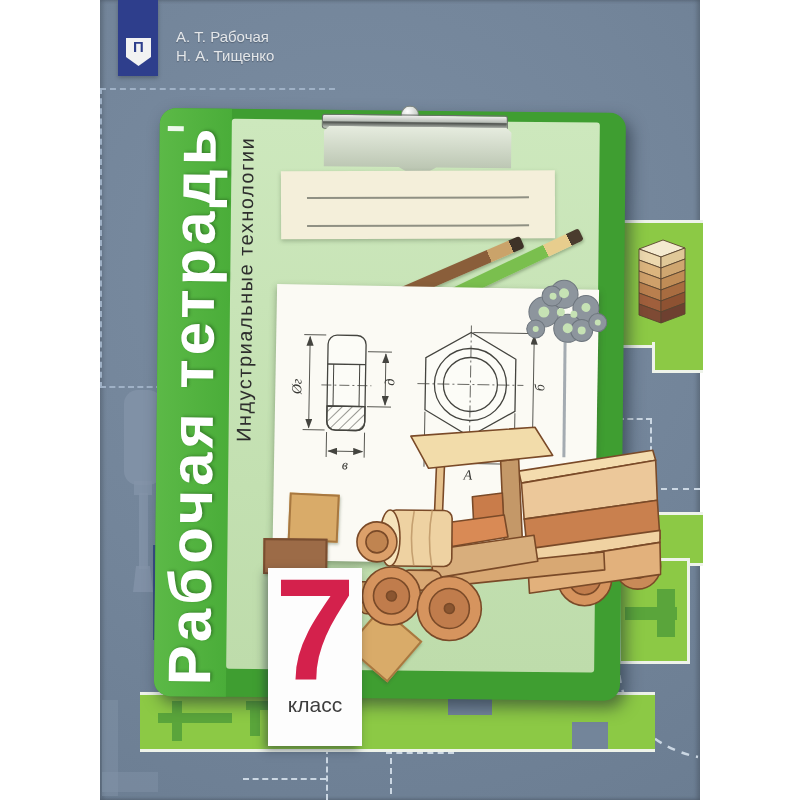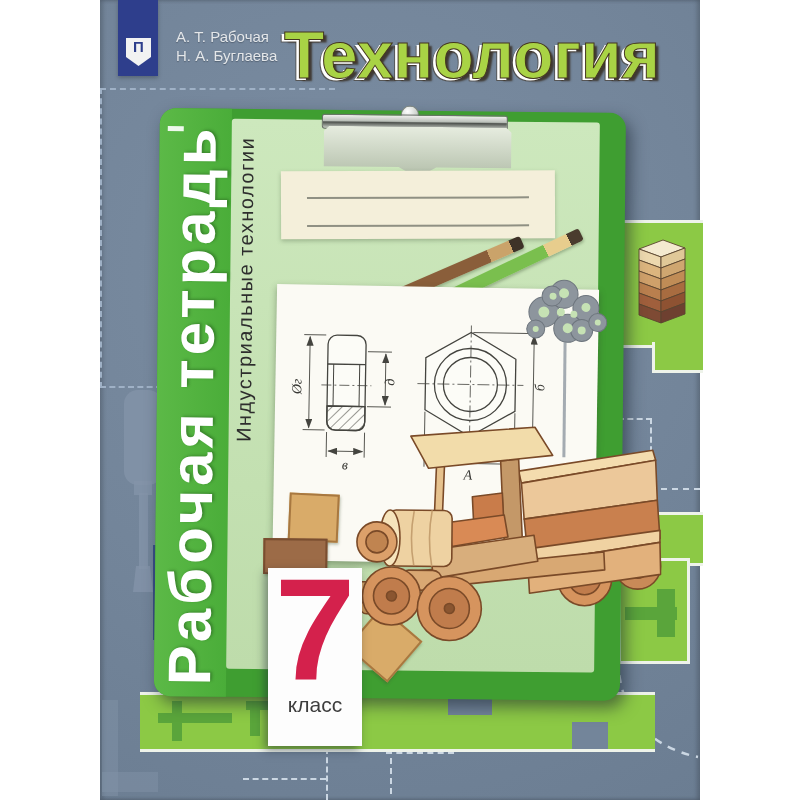--- a/index.html
+++ b/index.html
@@ -158,23 +158,22 @@
     <div class="abs notch" style="left:348px;top:690px;width:44px;height:25px;"></div>
     <div class="abs notch" style="left:472px;top:722px;width:36px;height:27px;"></div>
 
     <div class="abs banner">
       <div class="abs emblem">
         <span>П</span>
       </div>
     </div>
     <div class="abs authors">
       <div>А. Т. Рабочая</div>
-      <div>Н. А. Буглаева</div>
-    </div>
-    <div class="abs title">Технология</div>
+      <div>Н. А. Тищенко</div>
+    </div>
 
     <div class="abs clipboard">
       <div class="abs strip"></div>
       <div class="abs board"></div>
       <div class="abs" style="left:8px;top:18px;width:16px;height:5px;background:#fff;opacity:.9;"></div>
 
       <div class="abs vwrap" style="left:0;top:4px;width:72px;height:584px;">
         <div class="vtext series-text">Рабочая тетрадь</div>
       </div>
       <div class="abs vwrap" style="left:73px;top:30px;width:30px;height:300px;">

